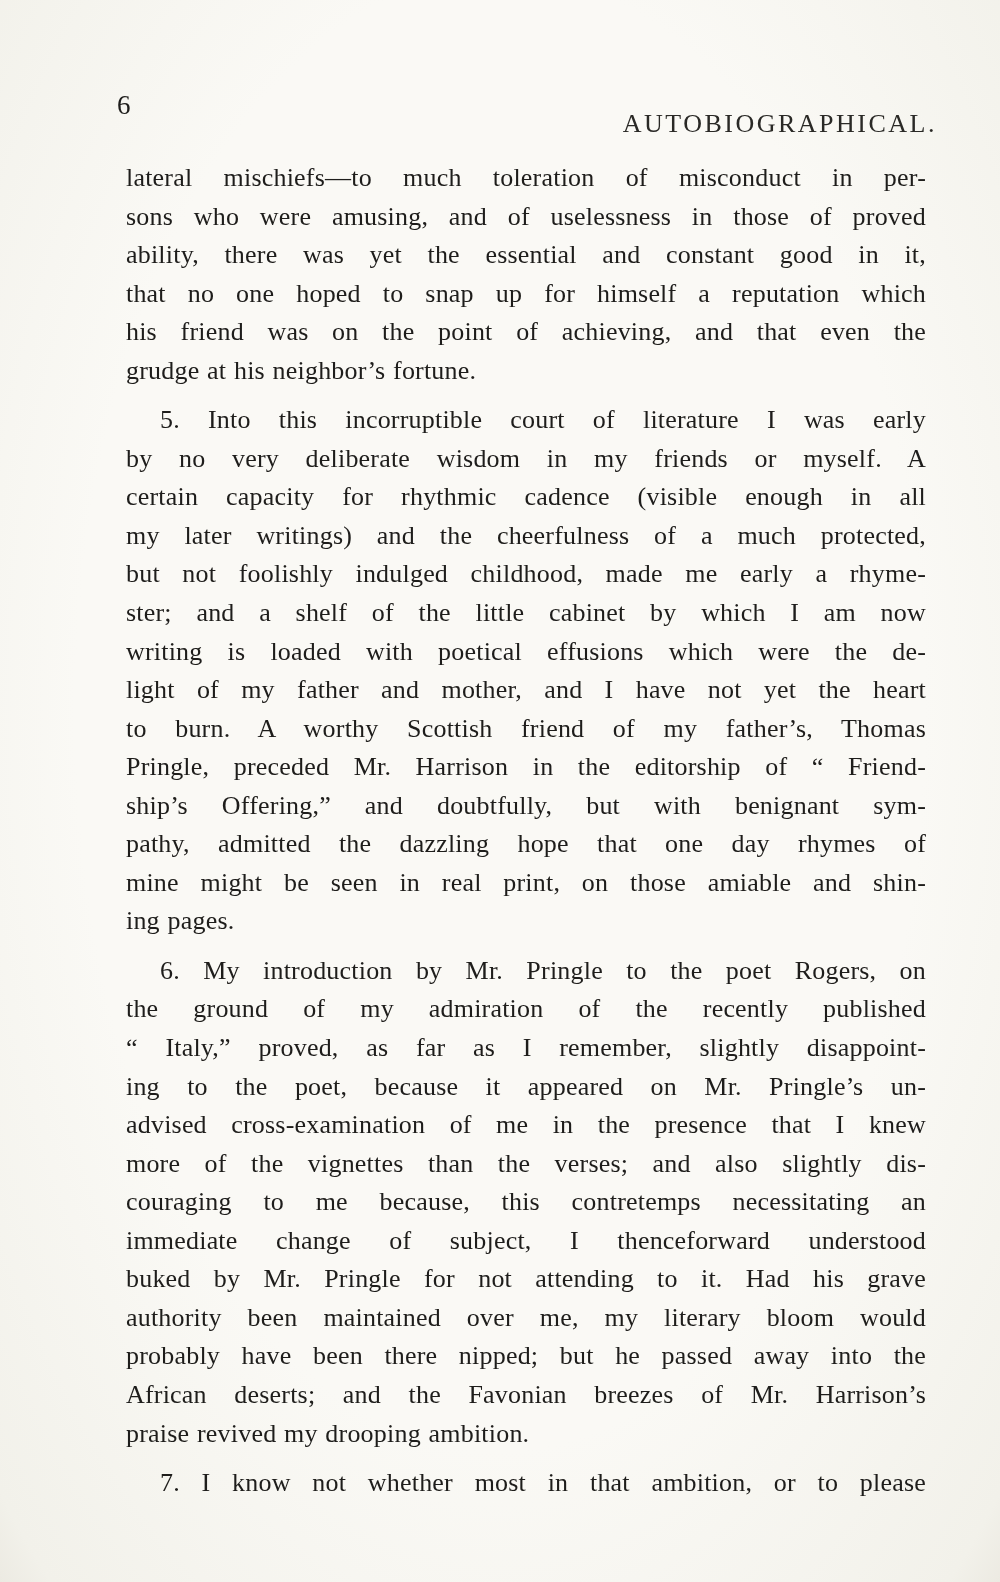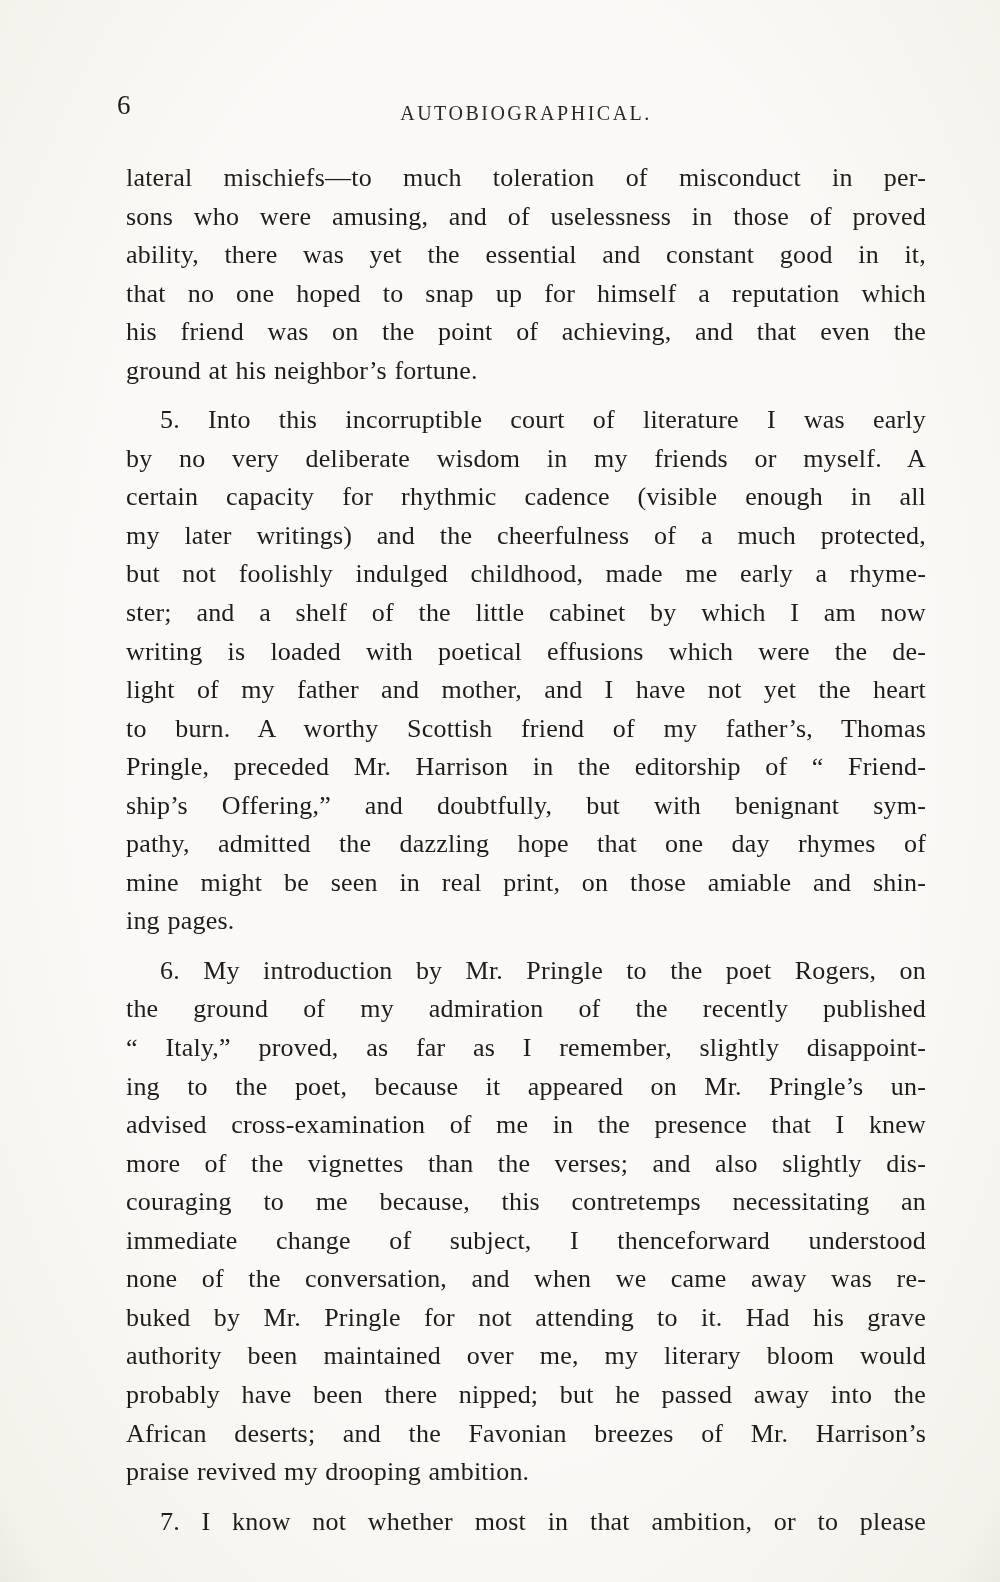--- a/index.html
+++ b/index.html
@@ -31,23 +31,23 @@
     position: absolute;
     left: 2px;
     top: 0;
     font-size: 27px;
     letter-spacing: 0.5px;
   }
   .running-title {
     position: absolute;
     left: 0;
     right: 0;
-    top: 12px;
-    text-align: center;
-    font-size: 20px;
+    top: 19px;
+    text-align: right;
+    font-size: 26px;
     letter-spacing: 2.5px;
     color: #2a2926;
   }
   .body-text {
     position: absolute;
     top: 148px;
     left: 115px;
     width: 822px;
     font-size: 26px;
     line-height: 38.55px;
@@ -75,21 +75,21 @@
     <span class="page-num">6</span>
     <span class="running-title">AUTOBIOGRAPHICAL.</span>
   </div>
   <div class="body-text" id="body-text">
       <div class="paragraph">
         <div class="line">lateral mischiefs—to much toleration of misconduct in per-</div>
         <div class="line">sons who were amusing, and of uselessness in those of proved</div>
         <div class="line">ability, there was yet the essential and constant good in it,</div>
         <div class="line">that no one hoped to snap up for himself a reputation which</div>
         <div class="line">his friend was on the point of achieving, and that even the</div>
-        <div class="line last">ground at his neighbor’s fortune.</div>
+        <div class="line last">grudge at his neighbor’s fortune.</div>
       </div>
       <div class="paragraph">
         <div class="line first-indent">5. Into this incorruptible court of literature I was early</div>
         <div class="line">by no very deliberate wisdom in my friends or myself.  A</div>
         <div class="line">certain capacity for rhythmic cadence (visible enough in all</div>
         <div class="line">my later writings) and the cheerfulness of a much protected,</div>
         <div class="line">but not foolishly indulged childhood, made me early a rhyme-</div>
         <div class="line">ster; and a shelf of the little cabinet by which I am now</div>
         <div class="line">writing is loaded with poetical effusions which were the de-</div>
         <div class="line">light of my father and mother, and I have not yet the heart</div>
@@ -102,21 +102,20 @@
       </div>
       <div class="paragraph">
         <div class="line first-indent">6. My introduction by Mr. Pringle to the poet Rogers, on</div>
         <div class="line">the ground of my admiration of the recently published</div>
         <div class="line">“ Italy,” proved, as far as I remember, slightly disappoint-</div>
         <div class="line">ing to the poet, because it appeared on Mr. Pringle’s un-</div>
         <div class="line">advised cross-examination of me in the presence that I knew</div>
         <div class="line">more of the vignettes than the verses; and also slightly dis-</div>
         <div class="line">couraging to me because, this contretemps necessitating an</div>
         <div class="line">immediate change of subject, I thenceforward understood</div>
-        <div class="line">none of the conversation, and when we came away was re-</div>
         <div class="line">buked by Mr. Pringle for not attending to it.  Had his grave</div>
         <div class="line">authority been maintained over me, my literary bloom would</div>
         <div class="line">probably have been there nipped; but he passed away into the</div>
         <div class="line">African deserts; and the Favonian breezes of Mr. Harrison’s</div>
         <div class="line last">praise revived my drooping ambition.</div>
       </div>
       <div class="paragraph">
         <div class="line first-indent">7. I know not whether most in that ambition, or to please</div>
       </div>
     </div>

